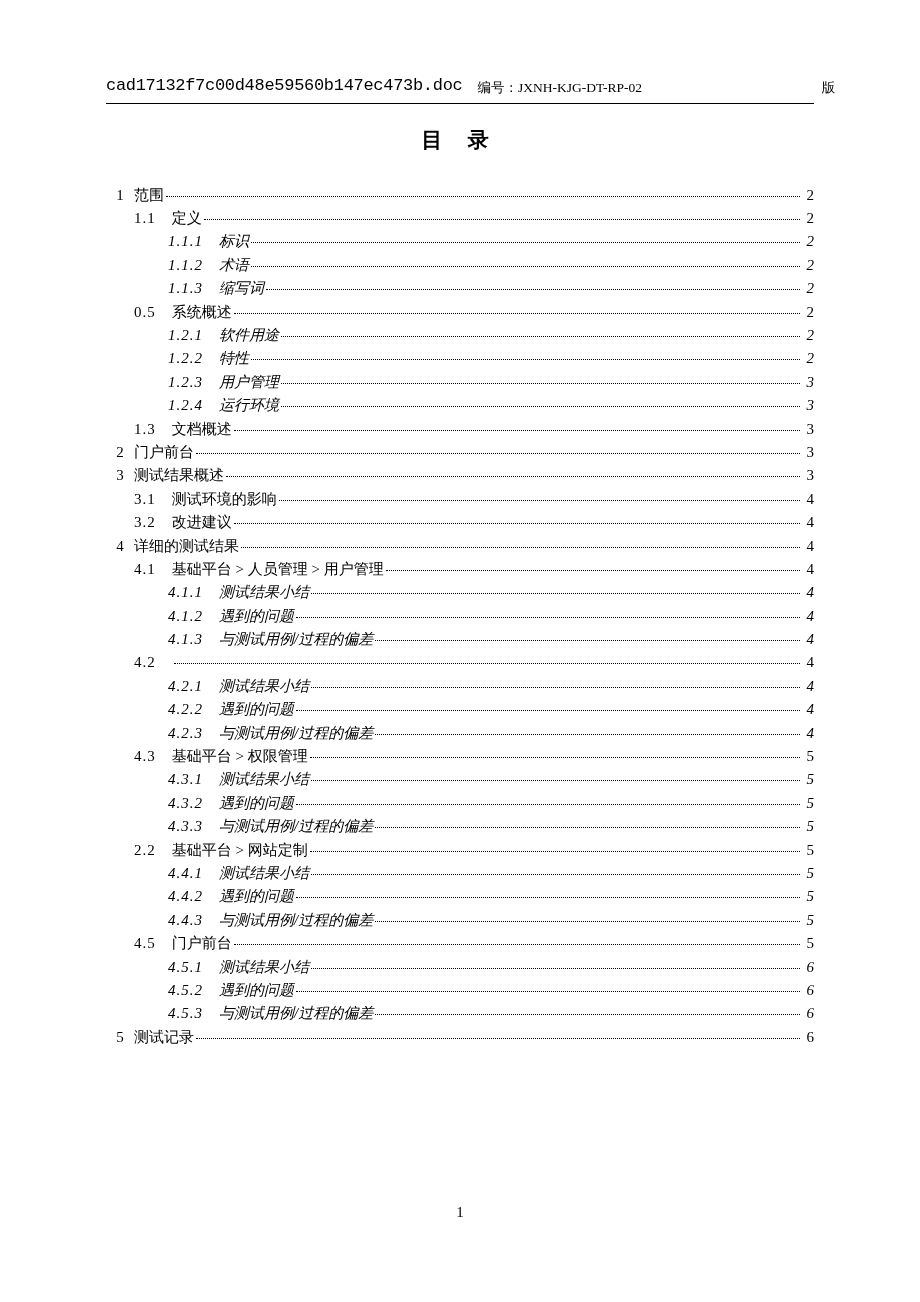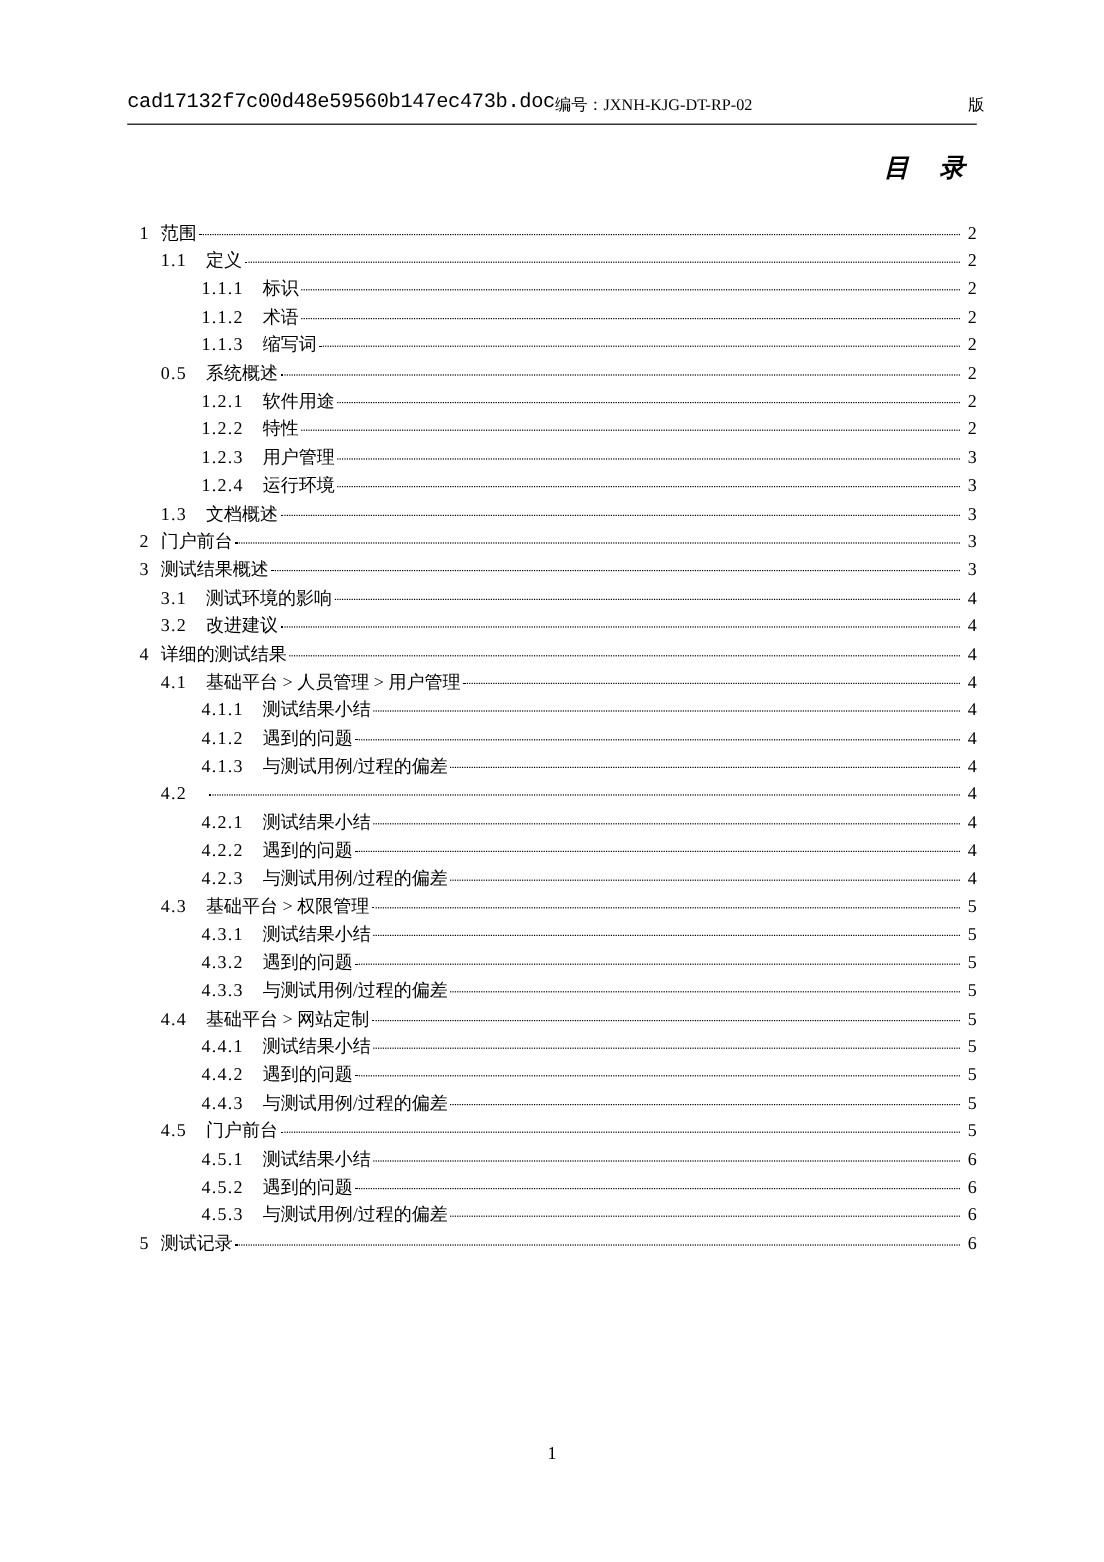--- a/index.html
+++ b/index.html
@@ -26,43 +26,42 @@
       font-family: "Courier New", monospace;
       font-size: 17px;
       letter-spacing: -0.3px;
       padding-bottom: 6px;
     }
     .header-right {
       text-align: right;
       line-height: 1.9;
       font-size: 13.5px;
     }
-    .hr-line { white-space: nowrap; }
+    .hr-line { white-space: nowrap; margin-left: 15px; }
     .hr-ver-label { display:inline-block; width: 190px; text-align: right; }
     .title {
-      text-align: right;
+      text-align: center;
       font-size: 21px;
       letter-spacing: 10px;
       font-weight: bold;
       margin-bottom: 30px;
       font-family: "SimSun","宋体",serif;
-      font-style: italic;
     }
     .toc {
       font-size: 15px;
       line-height: 1.56;
     }
     .toc-row {
       display: flex;
       align-items: baseline;
       white-space: nowrap;
     }
     .indent0 { padding-left: 0; }
     .indent1 { padding-left: 28px; }
-    .indent2 { padding-left: 62px; }
+    .indent2 { padding-left: 62px; font-style: italic; }
     .toc-l1-num {
       display: inline-block;
       width: 28px;
       font-family: "Times New Roman", serif;
       font-size: 15px;
       text-align: center;
     }
     .toc-num {
       margin-right: 16px;
       letter-spacing: 1px;
@@ -267,21 +266,21 @@
         <span class="dots"></span>
         <span class="toc-page">5</span>
       </div>
       <div class="toc-row indent2">
         <span class="toc-num">4.3.3</span>
         <span class="toc-text">与测试用例/过程的偏差</span>
         <span class="dots"></span>
         <span class="toc-page">5</span>
       </div>
       <div class="toc-row indent1">
-        <span class="toc-num">4.4</span>
+        <span class="toc-num">2.2</span>
         <span class="toc-text">基础平台 &gt; 网站定制</span>
         <span class="dots"></span>
         <span class="toc-page">5</span>
       </div>
       <div class="toc-row indent2">
         <span class="toc-num">4.4.1</span>
         <span class="toc-text">测试结果小结</span>
         <span class="dots"></span>
         <span class="toc-page">5</span>
       </div>

